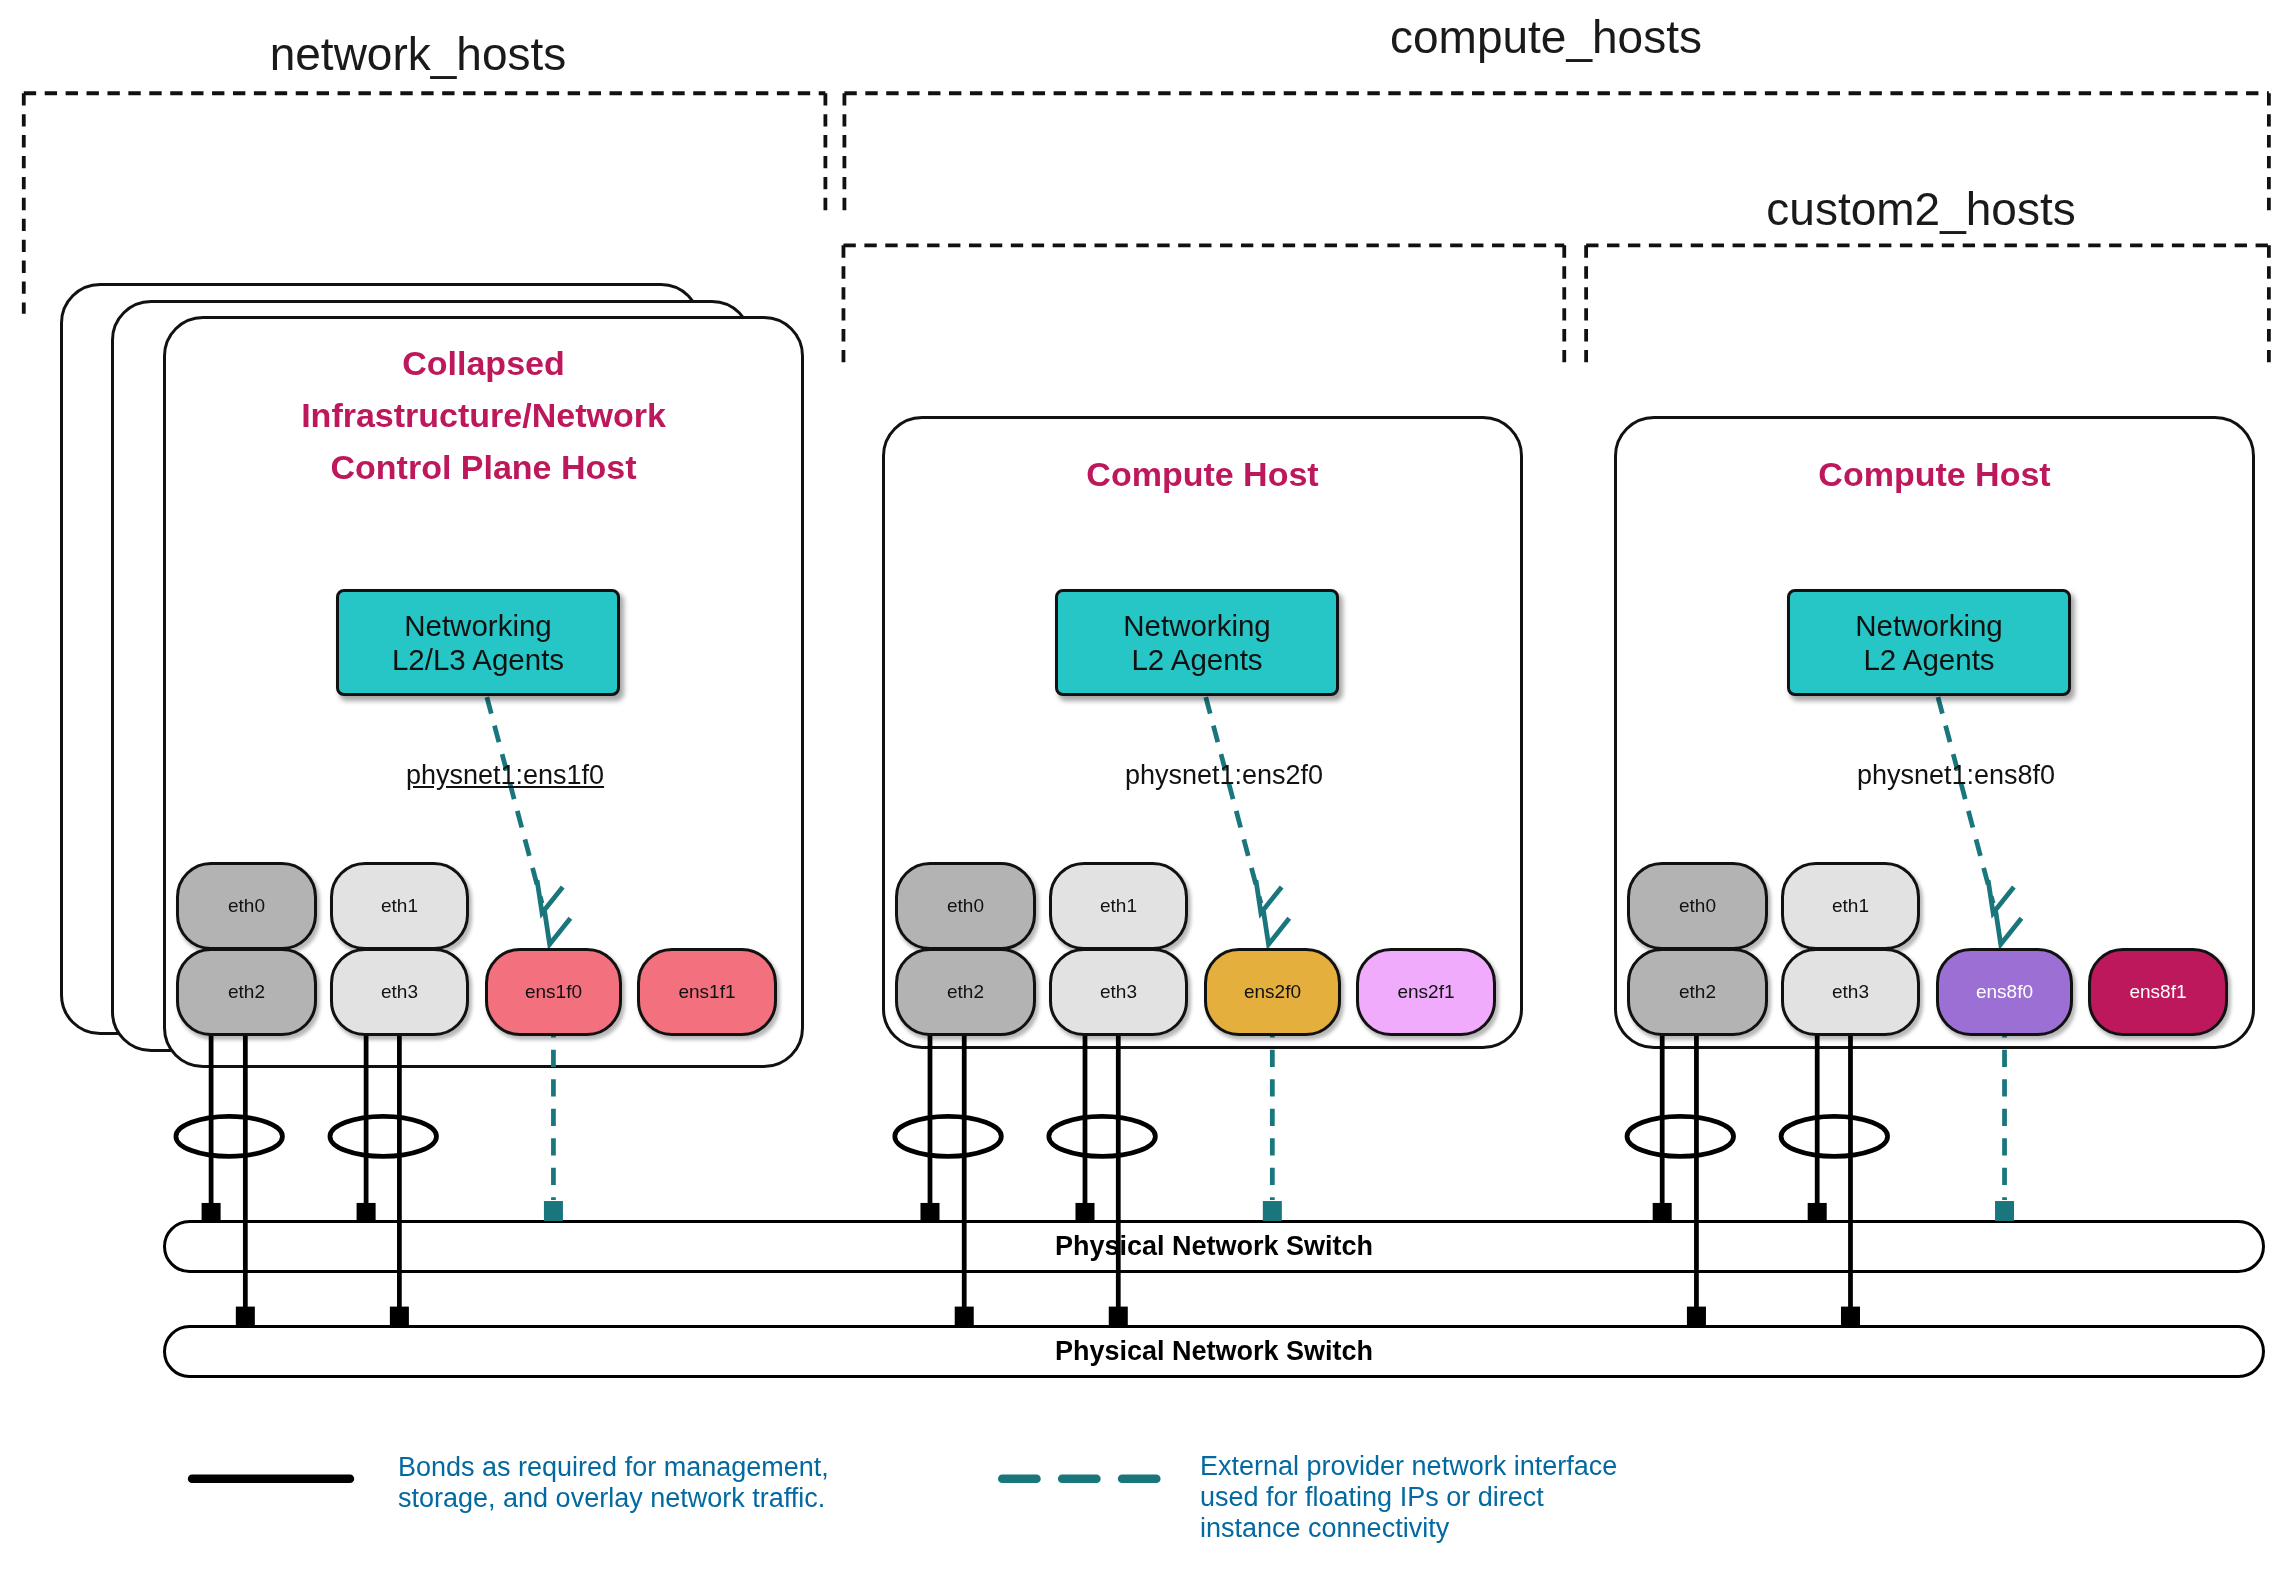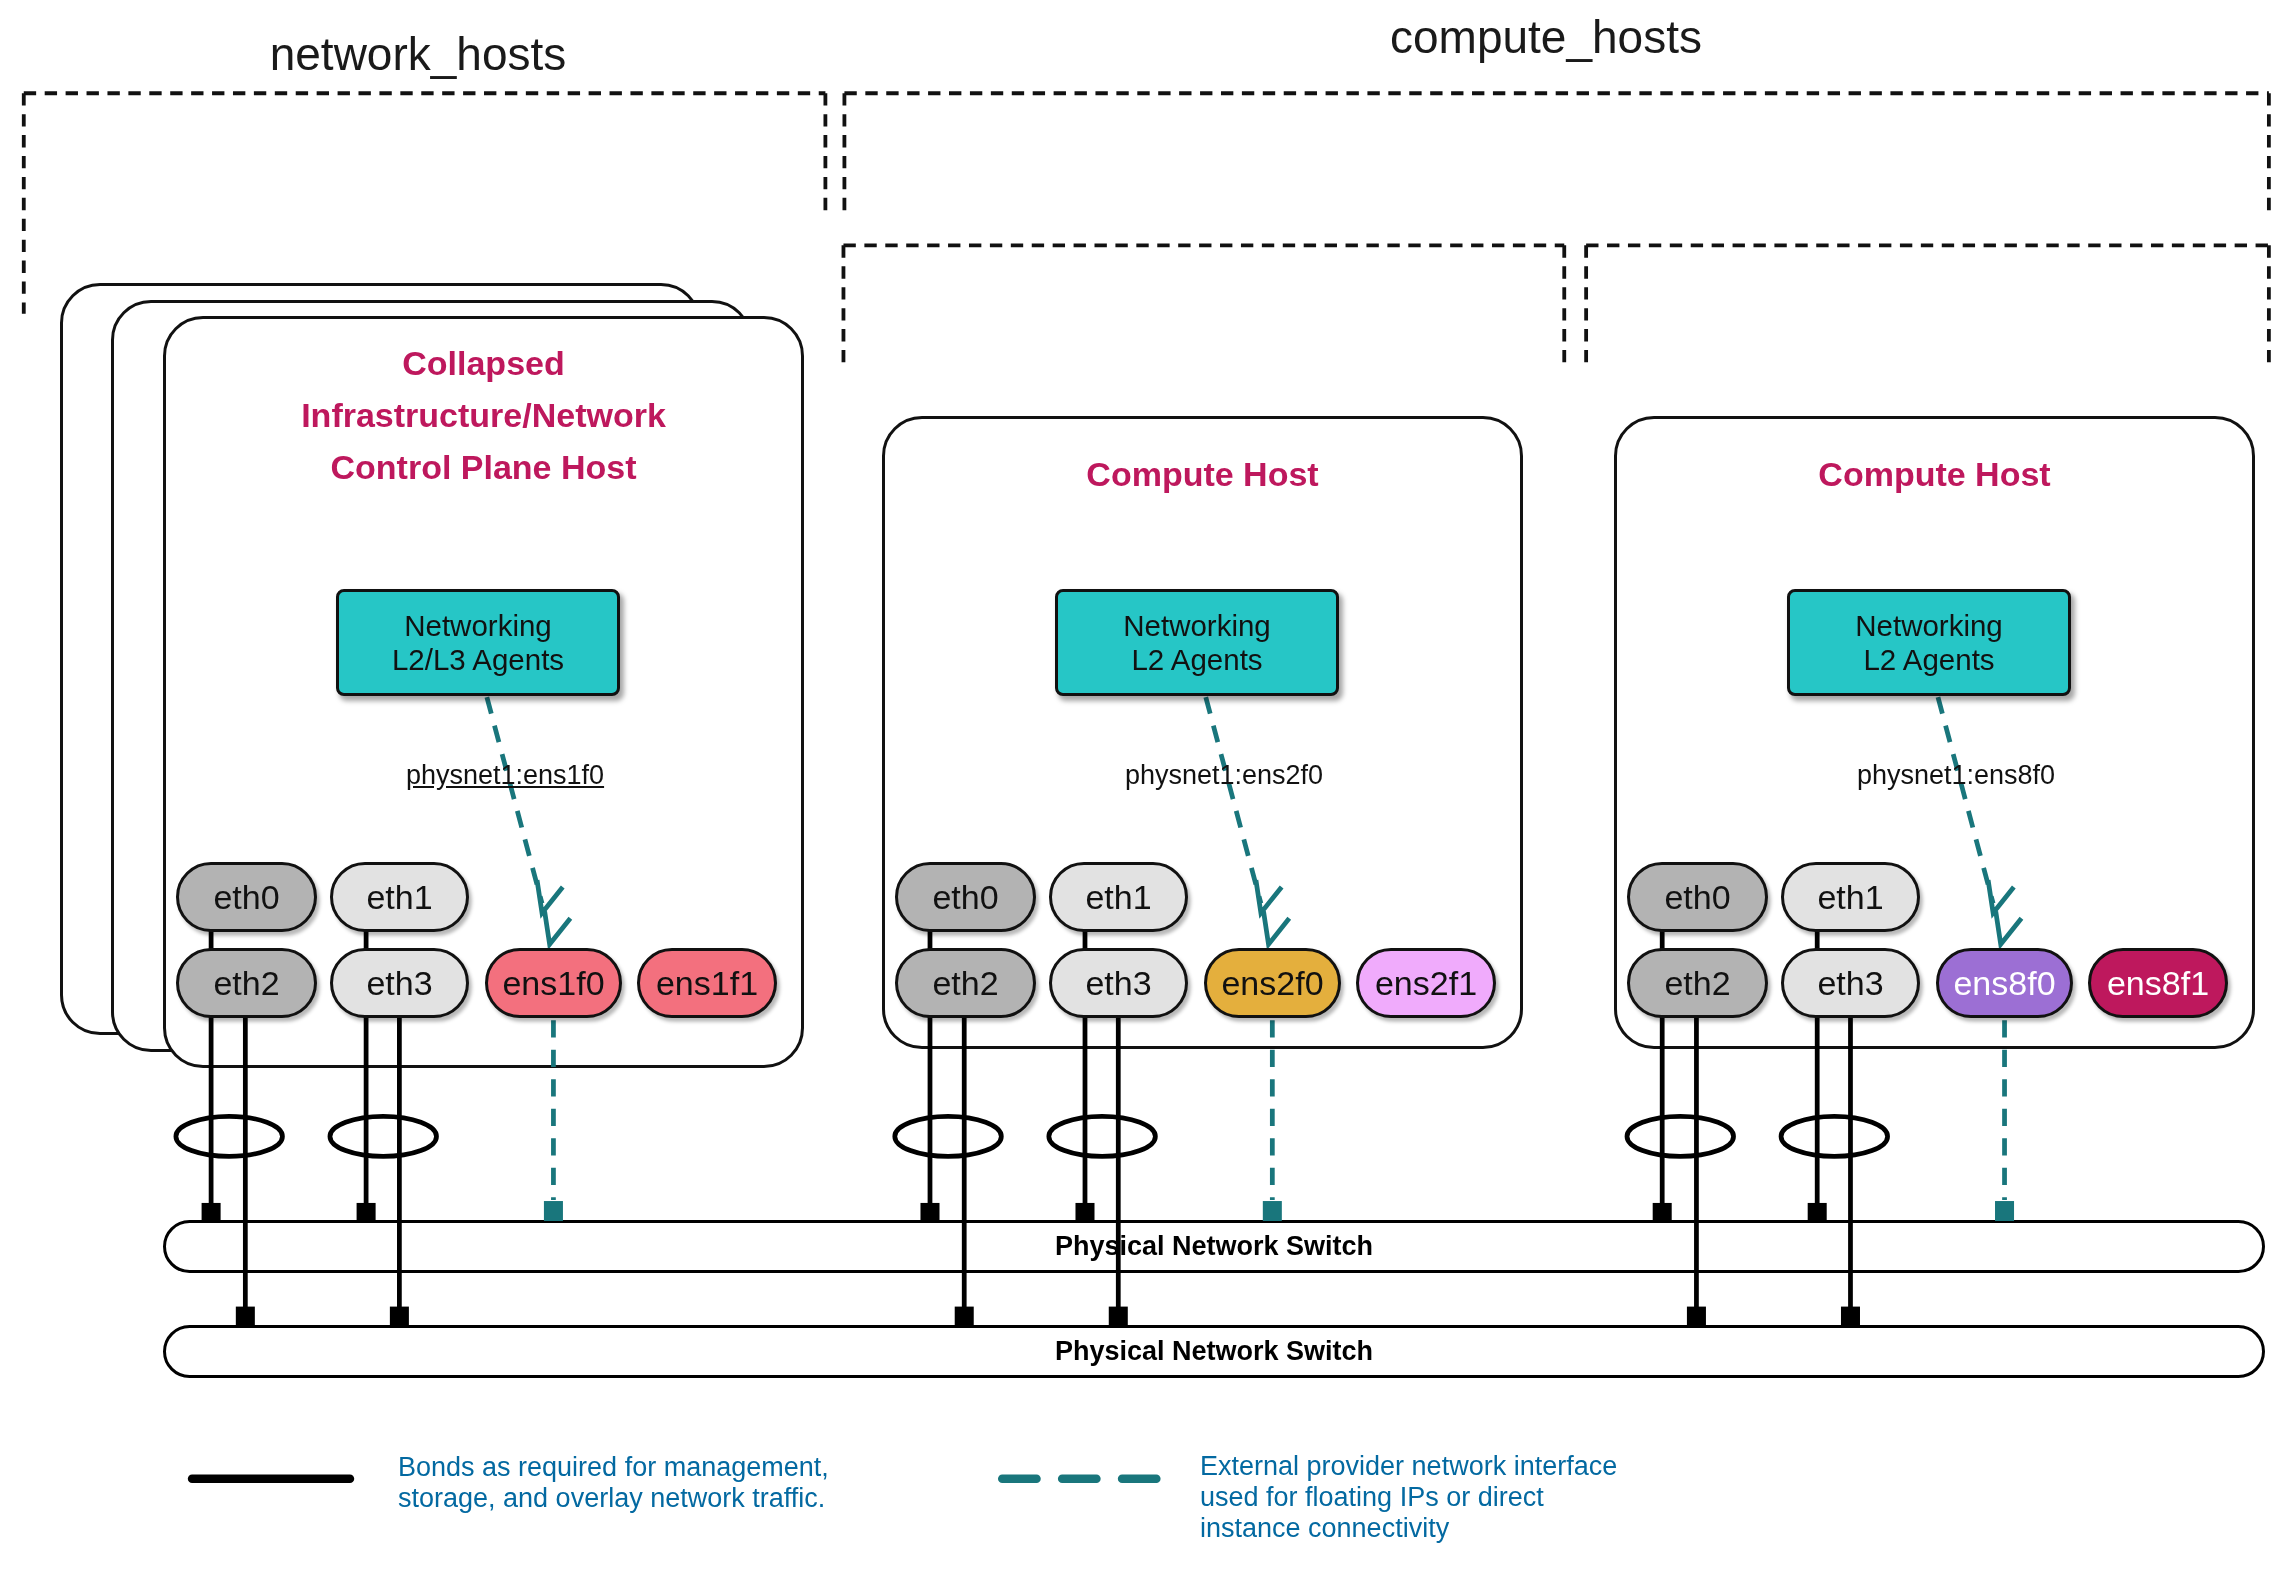--- a/index.html
+++ b/index.html
@@ -10,22 +10,22 @@
   
   .hostbox{position:absolute;background:#fff;border:3.8px solid #111;border-radius:40px;box-sizing:border-box;}
   
   .host-title{position:absolute;width:641px;text-align:center;font-weight:bold;font-size:34px;line-height:52px;white-space:pre-line;color:#be185d;}
   
   .agent{position:absolute;top:589px;width:284px;height:107px;border:3.8px solid #111;border-radius:8px;
          box-sizing:border-box;display:flex;align-items:center;justify-content:center;text-align:center;
          font-size:29.5px;line-height:34px;white-space:pre-line;box-shadow:3.8px 4.8px 4.8px rgba(0,0,0,0.35);transform:translateX(-50%);}
   .physnet{position:absolute;top:760px;font-size:27px;transform:translateX(-50%);white-space:nowrap;color:#111;}
   
-  .pill{position:absolute;height:70px;border:3.8px solid #111;border-radius:35px;box-sizing:border-box;
-        display:flex;align-items:center;justify-content:center;font-size:34px;color:#111;
+  .pill{position:absolute;height:88px;border:3.8px solid #111;border-radius:35px;box-sizing:border-box;
+        display:flex;align-items:center;justify-content:center;font-size:19px;color:#111;
         box-shadow:2.9px 3.8px 3.8px rgba(0,0,0,0.28);}
   .row1{top:862px;} .row2{top:948px;}
   .p-eth0{left:176px;width:141px;} .p-eth1{left:330px;width:139px;}
   .p-eth2{left:176px;width:141px;} .p-eth3{left:330px;width:139px;}
   .p-ensf0{left:485px;width:137px;} .p-ensf1{left:637px;width:140px;}
   
   .host-col{position:absolute;left:0;top:0;width:0;height:0;}
   .hc1{left:719px;} .hc2{left:1451px;}
   
   .switchbar{position:absolute;left:163px;width:2102px;height:53px;background:#fff;border:3.8px solid #000;
@@ -45,20 +45,21 @@
   .legend-solid{stroke:#000;stroke-width:9;stroke-linecap:round;}
   .legend-dash{stroke-width:9;stroke-linecap:round;}
 </style>
 </head>
 <body>
 
 <div class="canvas">
 
   <div class="group-label" style="left:418px;top:30px;">network_hosts</div>
   <div class="group-label" style="left:1546px;top:13.3px;">compute_hosts</div>
+  <div class="group-label" style="left:1921px;top:185px;">custom2_hosts</div>
 
   <div class="hostbox z0" style="left:60px; top:283px;width:641px;height:752px;"></div>
   <div class="hostbox z0" style="left:111px;top:300px;width:641px;height:752px;"></div>
   <div class="hostbox z0" style="left:163px;top:316px;width:641px;height:752px;"></div>
 
   <div class="hostbox z0" style="left:882px; top:416px;width:641px;height:633px;"></div>
   <div class="hostbox z0" style="left:1614px;top:416px;width:641px;height:633px;"></div>
 
   <div class="switchbar z0" style="top:1220px;">Physical Network Switch</div>
   <div class="switchbar z0" style="top:1325px;">Physical Network Switch</div>

